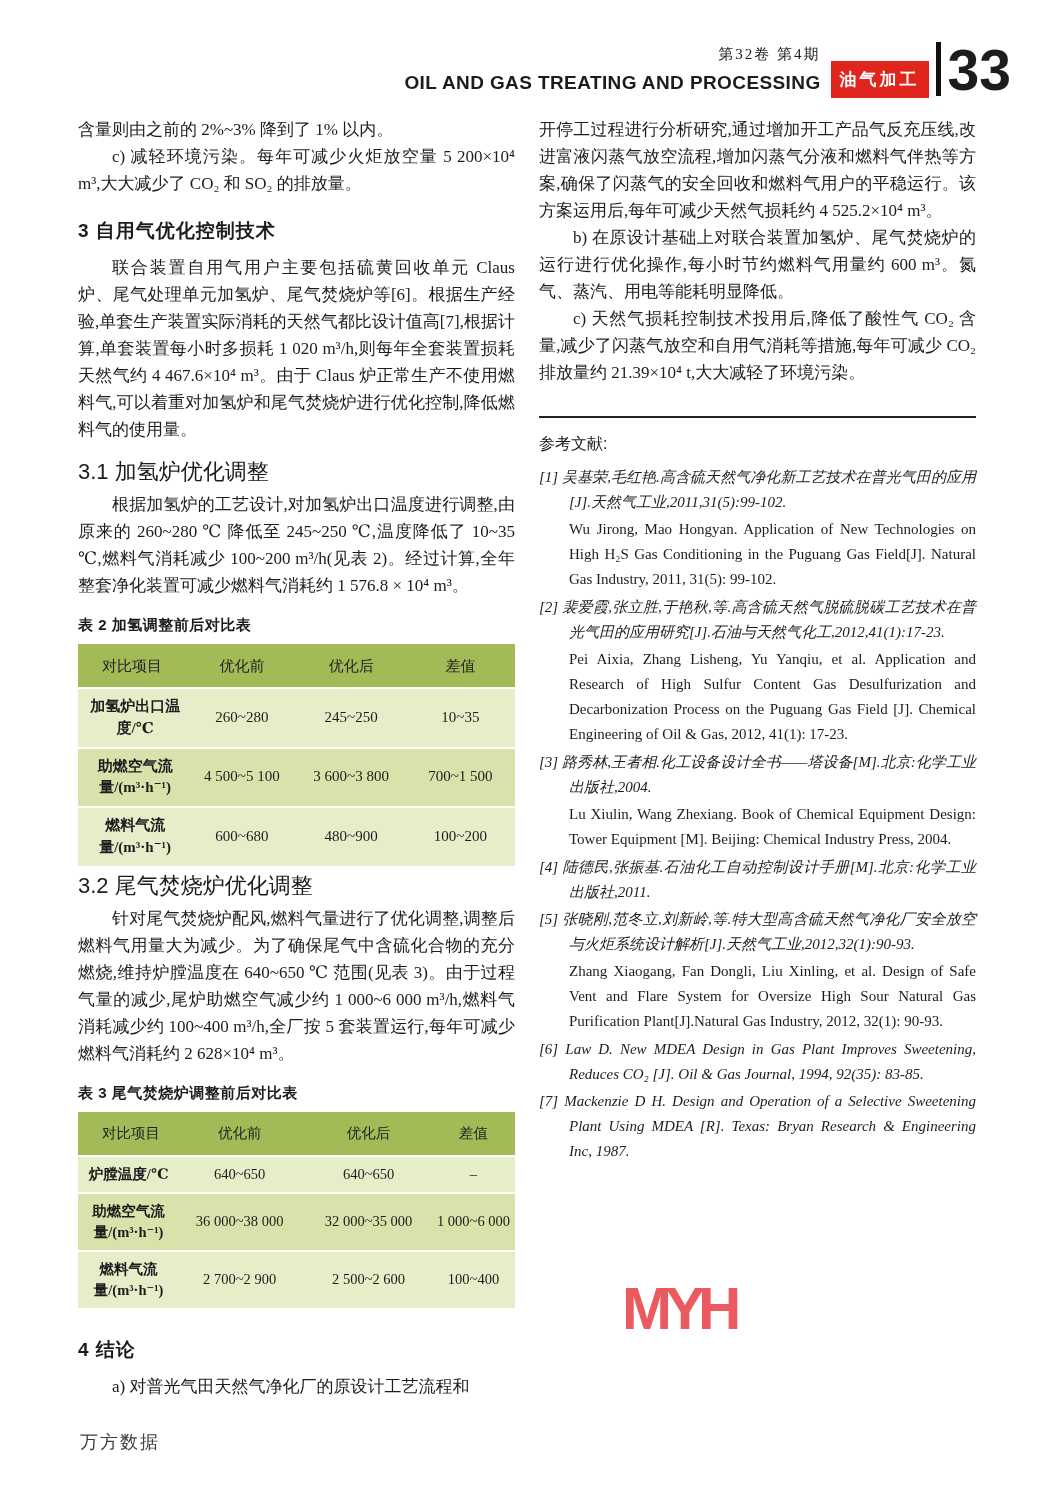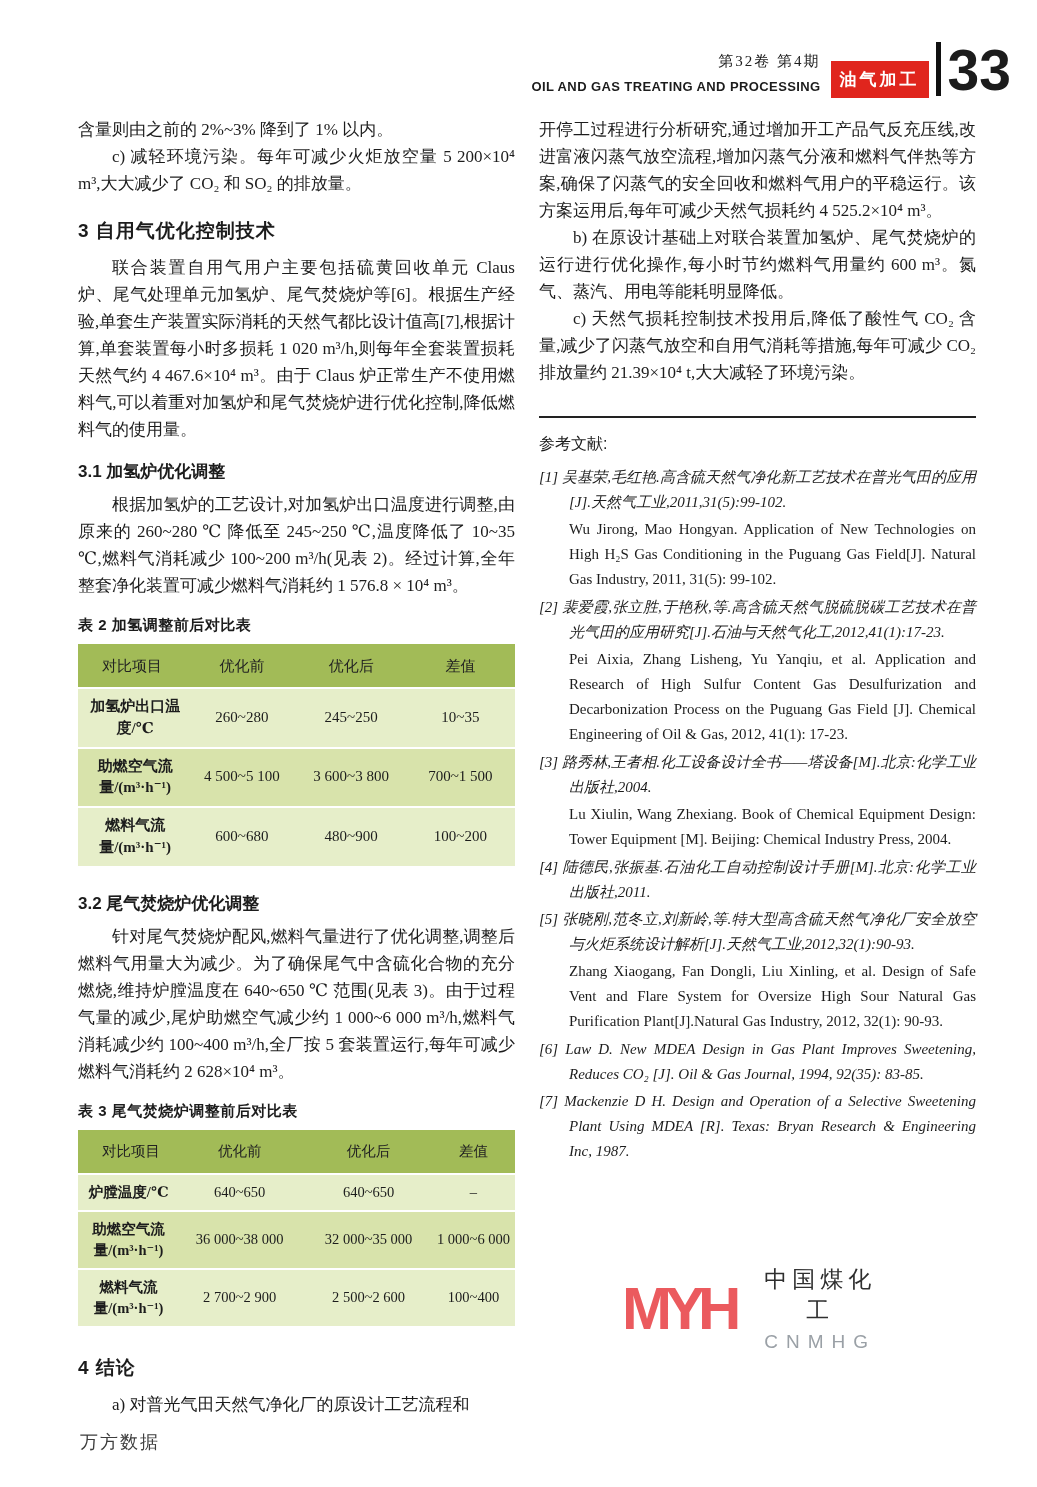--- a/index.html
+++ b/index.html
@@ -7,38 +7,38 @@
   .page {
     position:relative; width:1037px; height:1487px; margin:0 auto;
     background:#ffffff; overflow:hidden;
     font-family:"Liberation Serif","DejaVu Serif",serif; color:#1c1c1c;
   }
 
   
   .header { position:absolute; top:42px; right:26px; display:flex; align-items:flex-end; }
   .header-text { text-align:right; margin-right:10px; padding-bottom:2px; }
   .vol { font-size:15px; letter-spacing:2px; margin-bottom:8px; }
-  .jtitle { font-size:13px; font-weight:bold; font-family:"Liberation Sans",sans-serif; letter-spacing:0.4px; }
+  .jtitle { font-size:19px; font-weight:bold; font-family:"Liberation Sans",sans-serif; letter-spacing:0.4px; }
   .badge { background:#e0251d; color:#fff; font-weight:bold; font-size:17px;
            font-family:"Liberation Sans",sans-serif; letter-spacing:3px;
            padding:7px 9px; margin-bottom:-2px; }
   .hbar { width:5px; height:54px; background:#101010; margin:0 7px; }
   .pagenum { font-size:57px; font-weight:bold; line-height:0.92;
              font-family:"Liberation Sans",sans-serif; }
 
   
   .columns { position:absolute; top:116px; left:78px; width:898px; display:flex; gap:24px; }
   .col { width:437px; font-size:17px; line-height:27px; text-align:justify; }
   p.body { margin:0; }
   p.indent { text-indent:2em; }
 
   .h-main { font-size:19px; font-weight:bold; font-family:"Liberation Sans",sans-serif;
             margin:20px 0 10px; letter-spacing:1px; }
   .h-main.big-gap { margin-top:26px; }
-  .h-sub  { font-size:17px; font-weight:bold; font-family:"Liberation Sans",sans-serif;
+  .h-sub  { font-size:22px; font-weight:normal; font-family:"Liberation Sans",sans-serif;
             margin:15px 0 6px; }
 
   
   .tcap { font-size:15px; font-weight:bold; font-family:"Liberation Sans",sans-serif;
           margin:12px 0 6px; letter-spacing:0.5px; }
   table { width:100%; border-collapse:collapse; table-layout:fixed; text-align:center; }
   table.t2 { font-size:15px; }
   table.t3 { font-size:14.5px; }
   th { background:#a2bb57; color:#222; font-weight:normal; padding:8px 3px;
        font-family:"Liberation Sans",sans-serif; border-bottom:2px solid #fff; }
@@ -50,21 +50,21 @@
 
   
   .refs-rule { border:none; border-top:2px solid #222; margin:30px 0 12px; }
   .refs-title { font-size:16px; margin-bottom:8px; font-family:"Liberation Sans",sans-serif; }
   .refs { font-size:15px; line-height:25px; }
   .ref-main  { margin:0 0 2px; padding-left:2em; text-indent:-2em; font-style:italic; }
   .ref-trans { margin:0 0 3px 2em; font-style:normal; }
 
   
   .watermark { position:absolute; left:616px; top:1266px; width:276px; height:84px;
-               background:#ffffff; display:flex; align-items:center; gap:20px; padding:4px 6px;text-align:center; }
+               background:#ffffff; display:flex; align-items:center; gap:20px; padding:4px 6px; }
   .wm-logo { color:#e9494d; font-family:"Liberation Sans",sans-serif; font-weight:bold;
              font-size:60px; line-height:0.95; letter-spacing:-7px; opacity:0.9; }
   .wm-text { display:flex; flex-direction:column; }
   .wm-cn { font-size:23px; letter-spacing:5px; color:#2f2f2f;
            font-family:"Liberation Sans",sans-serif; }
   .wm-en { font-size:19px; letter-spacing:8px; color:#9aa0a6; margin-top:5px;
            font-family:"Liberation Sans",sans-serif; }
 
   
   .footer { position:absolute; left:80px; top:1430px; font-size:18px; color:#3d3d3d;
@@ -122,21 +122,21 @@
             </tr>
             <tr>
               <td class="rowlabel">燃料气流量/(m³·h⁻¹)</td>
               <td>600~680</td>
               <td>480~900</td>
               <td>100~200</td>
             </tr>
         </tbody>
       </table>
 
-      <h3 class="h-sub" style="margin-top:22px;">3.2  尾气焚烧炉优化调整</h3>
+      <h3 class="h-sub" style="margin-top:4px;">3.2  尾气焚烧炉优化调整</h3>
       <p class="body indent">针对尾气焚烧炉配风,燃料气量进行了优化调整,调整后燃料气用量大为减少。为了确保尾气中含硫化合物的充分燃烧,维持炉膛温度在 640~650 ℃ 范围(见表 3)。由于过程气量的减少,尾炉助燃空气减少约 1 000~6 000 m³/h,燃料气消耗减少约 100~400 m³/h,全厂按 5 套装置运行,每年可减少燃料气消耗约 2 628×10⁴ m³。</p>
 
       <div class="tcap">表 3   尾气焚烧炉调整前后对比表</div>
       <table class="t3">
         <colgroup>
           <col style="width:22%">
             <col style="width:30%">
             <col style="width:29%">
             <col style="width:19%">
         </colgroup>
@@ -209,20 +209,16 @@
           <div class="ref">
             <p class="ref-main">[7] Mackenzie D H. Design and Operation of a Selective Sweetening Plant Using MDEA [R]. Texas: Bryan Research &amp; Engineering Inc, 1987.</p>
 
           </div>
       </div>
     </div>
   </div>
 
   <div class="watermark">
     <div class="wm-logo">MYH</div>
-    <div class="wm-text">
-      <div class="wm-cn">中国煤化工</div>
-      <div class="wm-en">CNMHG</div>
-    </div>
   </div>
 
   <div class="footer">万方数据</div>
 </div>
 
 </body></html>

